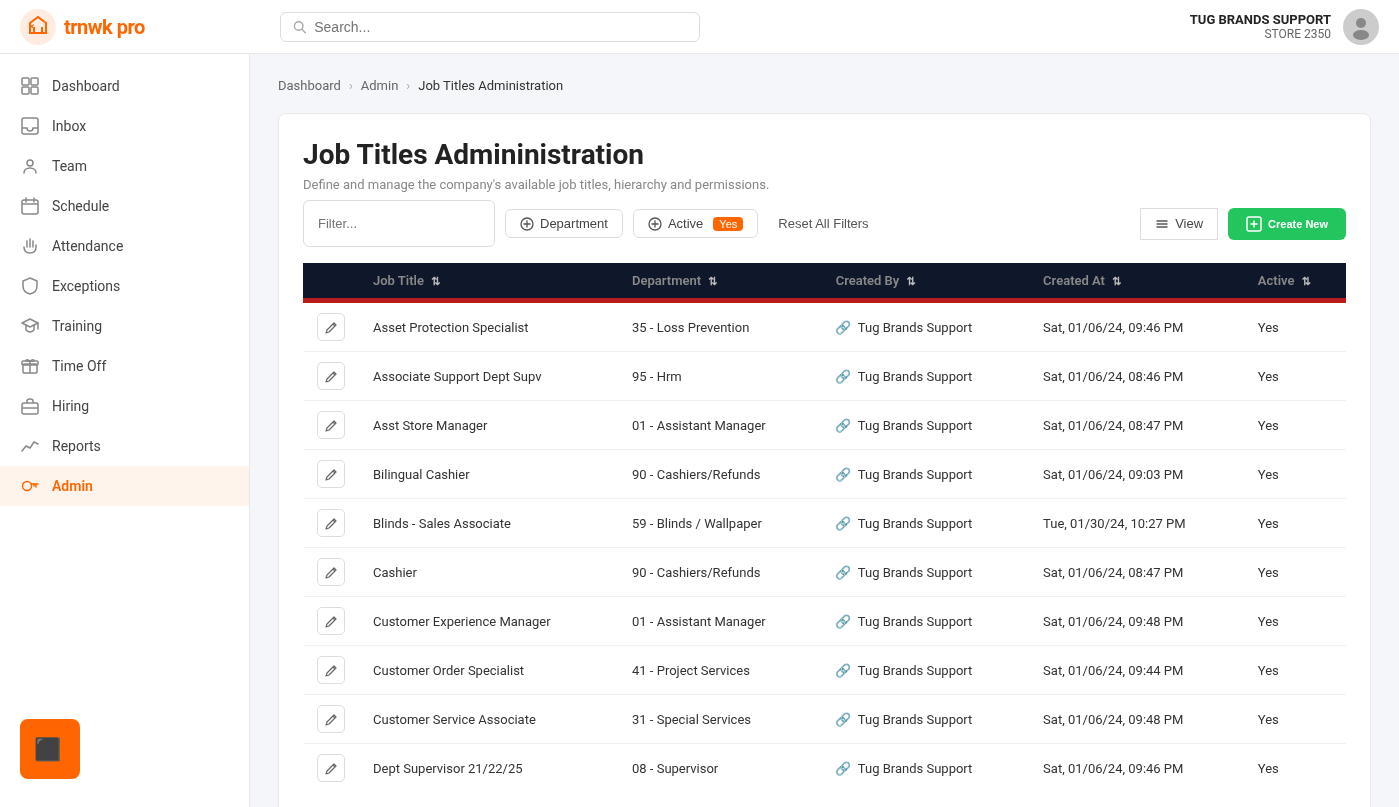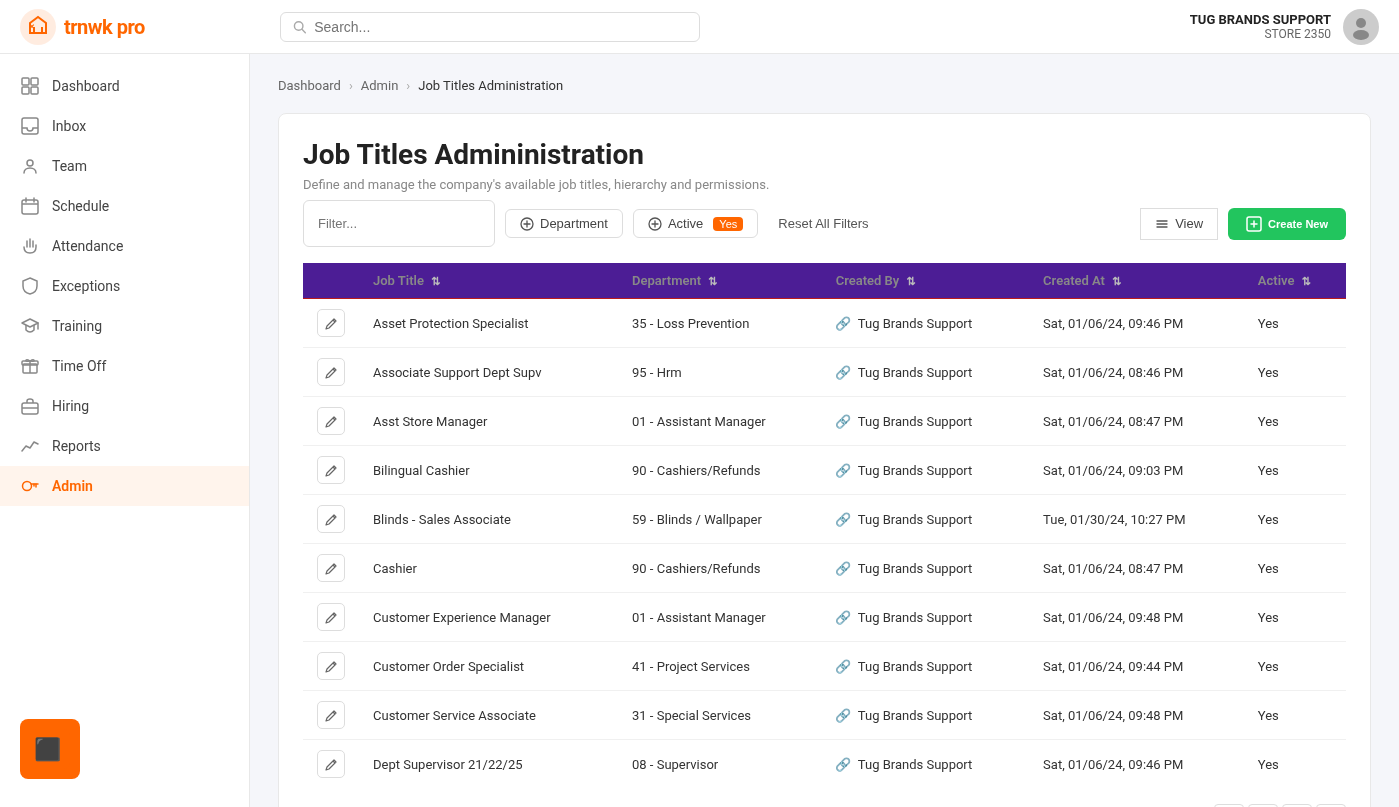--- a/index.html
+++ b/index.html
@@ -88,21 +88,21 @@
     .create-btn {
       display: flex; align-items: center; gap: 6px; border: none;
       border-radius: 6px; padding: 8px 18px; font-size: 11px; background: #22c55e;
       cursor: pointer; color: #fff; font-weight: 600;
     }
 
     
     .data-table { width: 100%; border-collapse: collapse; font-size: 13px; }
     .data-table th {
       text-align: left; padding: 10px 14px; color: #888; font-weight: 600;
-      border-bottom: 1px solid #b91c1c; white-space: nowrap; background: #4c1d95;
+      border-bottom: 5px solid #b91c1c; white-space: nowrap; background: #0f172a;
     }
     .data-table th .sort-icon { margin-left: 4px; color: #bbb; font-size: 11px; }
     .data-table td { padding: 10px 14px; border-bottom: 1px solid #f0f0f0; color: #333; vertical-align: middle; }
     .data-table tr:last-child td { border-bottom: none; }
     .edit-btn {
       width: 28px; height: 28px; border: 1px solid #ddd; border-radius: 5px;
       background: #fff; cursor: pointer; display: flex; align-items: center;
       justify-content: center; color: #666;
     }
     .link-icon { color: #ff6600; margin-right: 6px; font-size: 13px; }

